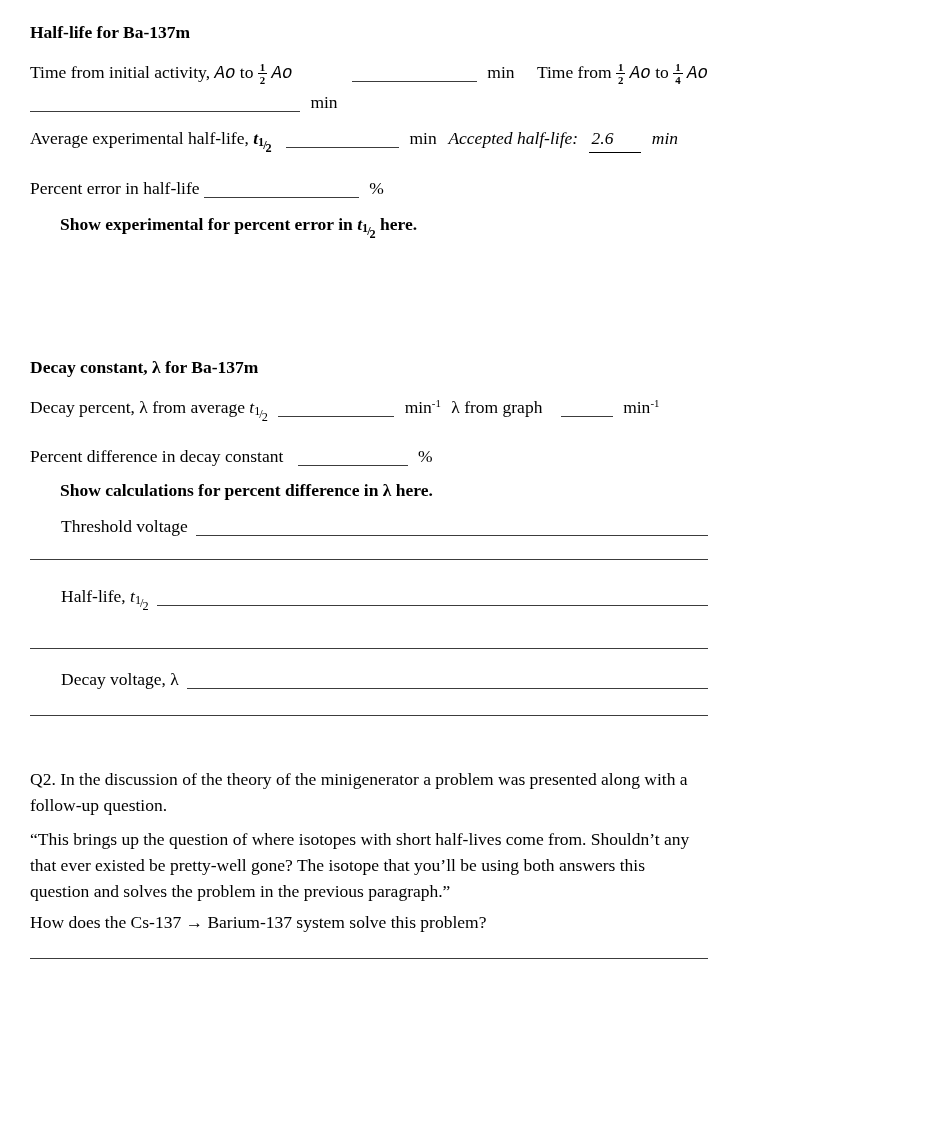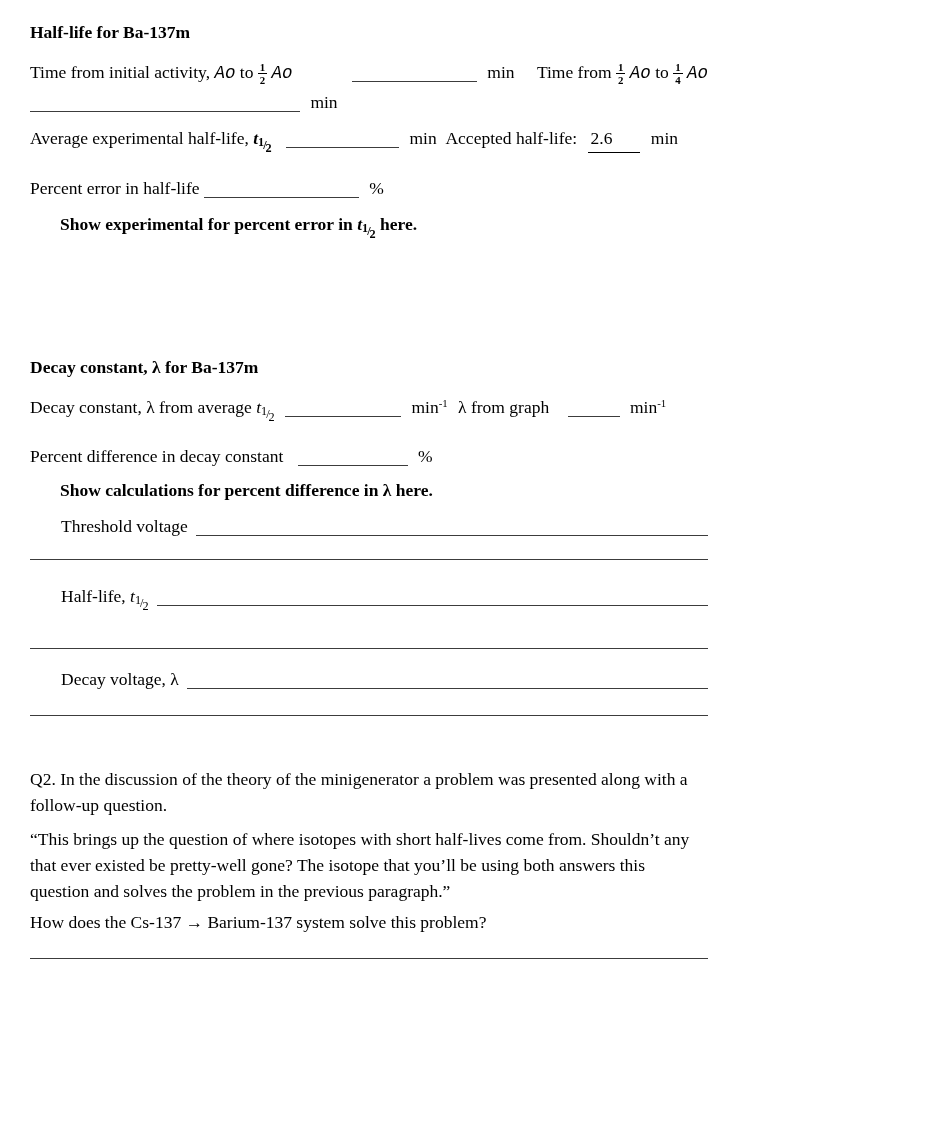--- a/index.html
+++ b/index.html
@@ -38,21 +38,21 @@
   .tsym { font-style:italic; }
   .tsub { font-size:0.7em; }
   .ts1 { vertical-align:-0.18em; }
   .tsl { vertical-align:-0.42em; margin:0 -1px; }
   .ts2 { vertical-align:-0.66em; }
 
   
   .unit sup { font-size:0.62em; vertical-align:0.55em; }
 
   .fr { float:right; }
-  .mr30 { margin-right:30px; }
+  .mr30 { margin-right:30px;font-style:italic; }
 
   
   .def-row { display:flex; align-items:baseline;margin-left:31px; }
   .def-row .fill { flex:1; margin-left:8px; border-bottom:1px solid var(--line); position:relative; top:4px; height:0; }
 
   .answer-line { border-bottom:1px solid var(--line); height:0; }
 
   .para { line-height:26px; }
 </style>
 </head>
@@ -105,21 +105,21 @@
 
   <div class="row lh28 bold indent" style="margin-top:10px;">
     <span>Show experimental for percent error in</span>
     <span><span class="tsym">t</span><span class="tsub ts1">1</span><span class="tsub tsl">/</span><span class="tsub ts2">2</span></span>
     <span>here.</span>
   </div>
 
   <div class="h" style="margin-top:108px;">Decay constant, λ for Ba-137m</div>
 
   <div class="row lh30" style="margin-top:10px;">
-    <span>Decay constant, λ from average</span>
+    <span>Decay percent, λ from average</span>
     <span><span class="tsym">t</span><span class="tsub ts1">1</span><span class="tsub tsl">/</span><span class="tsub ts2">2</span></span>
     <span class="blank w116 ml6"></span>
     <span class="unit ml6"><span>min</span><sup>-1</sup></span>
     <span class="ml6">λ from graph</span>
     <span class="blank w52 ml14"></span>
     <span class="unit ml6"><span>min</span><sup>-1</sup></span>
   </div>
 
   <div class="row lh24" style="margin-top:12px;">
     <span>Percent difference in decay constant</span>

